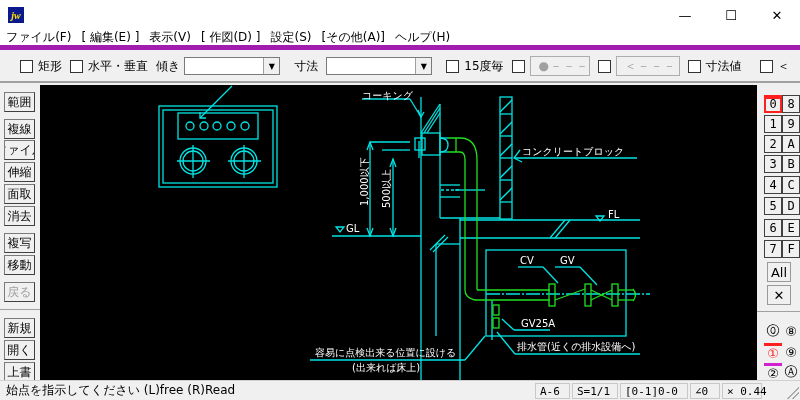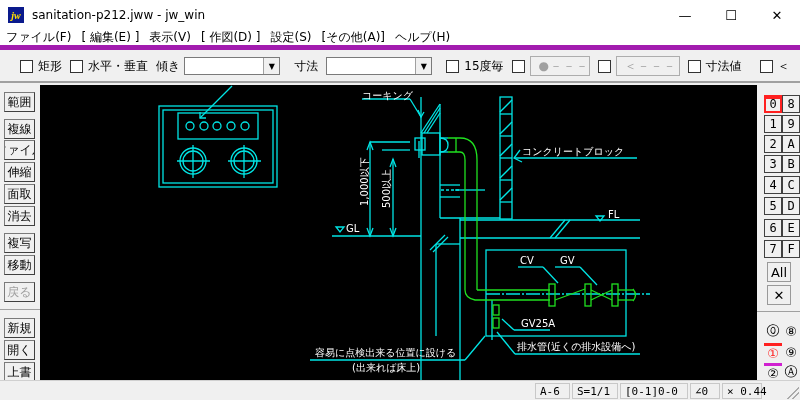--- a/index.html
+++ b/index.html
@@ -41,21 +41,20 @@
   .grip { position: absolute; right: 1px; bottom: 1px; width: 12px; height: 12px;
     background: linear-gradient(135deg, transparent 50%, #aaa 50%, #aaa 58%, transparent 58%, transparent 70%, #aaa 70%, #aaa 78%, transparent 78%); }
 
   svg text { font-family: "DejaVu Sans", "Liberation Sans", sans-serif; }
 </style>
 </head>
 <body>
 
 <div class="titlebar">
   <div class="app-icon">jw</div>
-  <div class="title-text">sanitation-p212.jww - jw_win</div>
   <div class="win-btns">
     <div class="win-btn">—</div>
     <div class="win-btn">☐</div>
     <div class="win-btn">✕</div>
   </div>
 </div>
 
 <div class="menubar">
   <span class="menu-item">ファイル(F)</span>
   <span class="menu-item">[ 編集(E) ]</span>
@@ -264,19 +263,20 @@
   <div style="position:absolute;left:0;top:226px;width:43px;height:1px;background:#a0a0a0"></div>
   <div class="grp" style="left:7px;top:237px">⓪</div>
   <div class="grp" style="left:25px;top:237px">⑧</div>
   <div class="grp" style="left:7px;top:258px;border-top:3px solid #ff2020;color:#ff2020">①</div>
   <div class="grp" style="left:25px;top:258px">⑨</div>
   <div class="grp" style="left:7px;top:278px;border-top:3px solid #d020d0">②</div>
   <div class="grp" style="left:25px;top:278px">Ⓐ</div>
 </div>
 
 <div class="statusbar">
+  <span class="status-msg">始点を指示してください (L)free (R)Read</span>
   <div class="spanel" style="left:535px;width:35px">A-6</div>
   <div class="spanel" style="left:572px;width:46px">S=1/1</div>
   <div class="spanel" style="left:620px;width:68px">[0-1]0-0</div>
   <div class="spanel" style="left:690px;width:30px">∠0</div>
   <div class="spanel" style="left:722px;width:40px">× 0.44</div>
   <div class="grip"></div>
 </div>
 
 </body></html>

